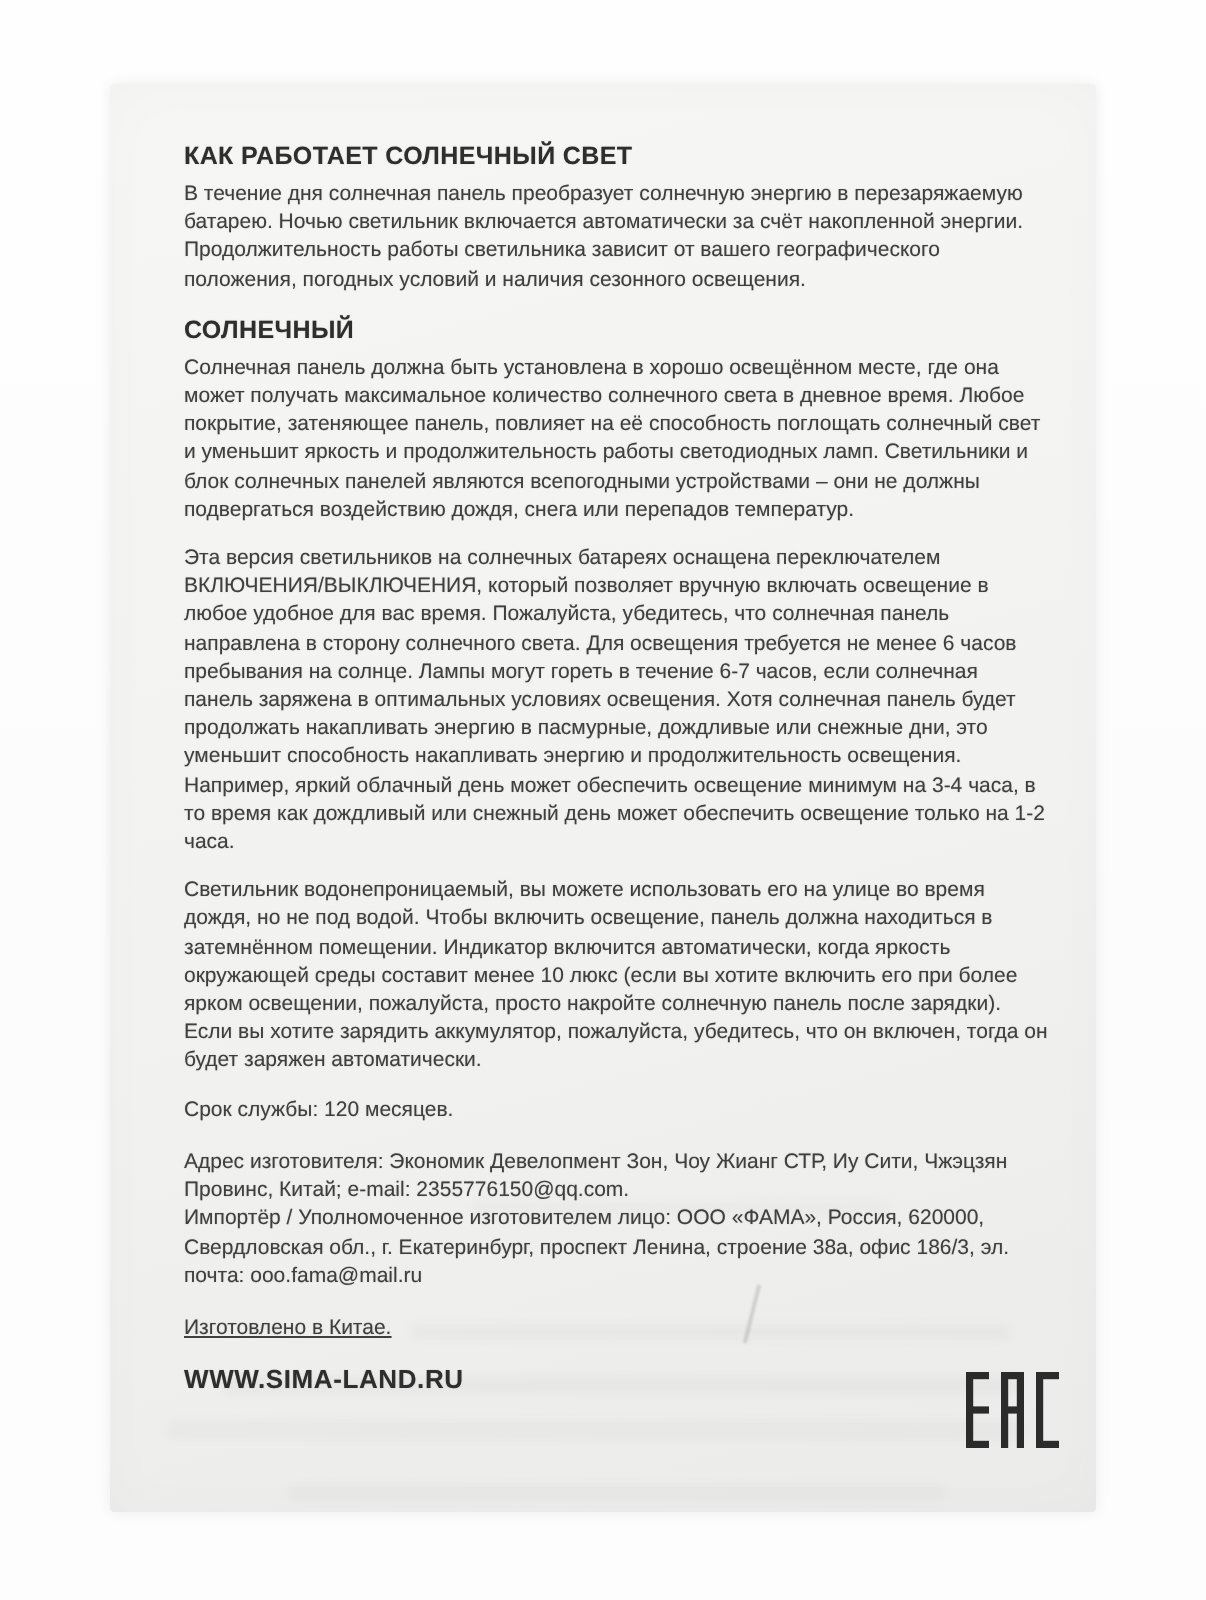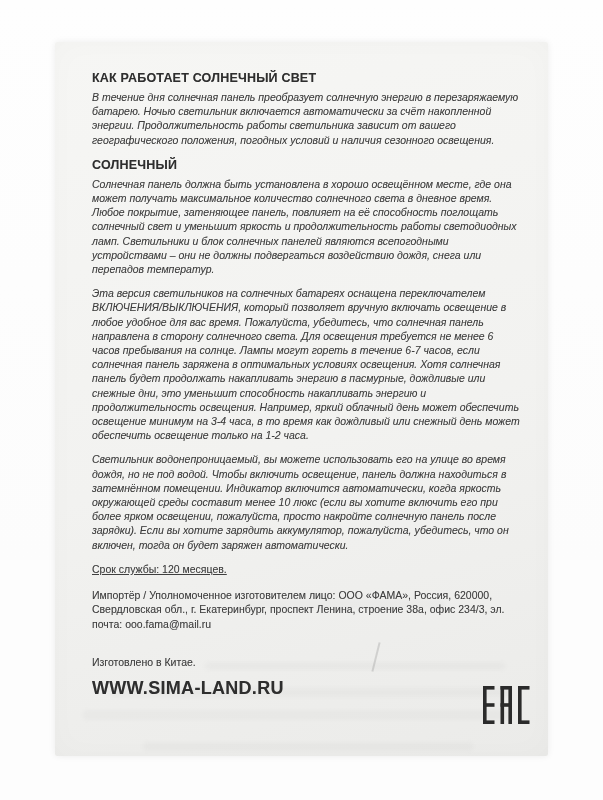--- a/index.html
+++ b/index.html
@@ -32,27 +32,27 @@
     z-index: 2;
   }
   h2.sec-heading {
     font-size: 12.5px;
     line-height: 16px;
     font-weight: bold;
     color: #2e2e2e;
     letter-spacing: 0.2px;
     margin: 2px 0 4px 0;
   }
-  p.body-par { margin: 0 0 10px 0; font-style: italic; }
+  p.body-par { margin: 0 0 10px 0; }
   .sec { margin-bottom: 6px; }
-  .lifespan { margin: 4px 0 12px 0; text-decoration: underline; }
+  .lifespan { margin: 4px 0 12px 0; }
   .mfr-block p { margin: 0; }
-  .made-in { margin: 24px 0 12px 0; }
+  .made-in { margin: 12px 0 12px 0; text-decoration: underline; }
   .website {
-    font-size: 18px;
+    font-size: 13px;
     font-weight: bold;
     letter-spacing: 0.3px;
     color: #2e2e2e;
     margin-top: 2px;
   }
   .eac {
     position: absolute;
     left: 428px; top: 643px;
     width: 48px; height: 40px;
     z-index: 3;
@@ -111,21 +111,22 @@
         <p class="body-par">Эта версия светильников на солнечных батареях оснащена переключателем ВКЛЮЧЕНИЯ/ВЫКЛЮЧЕНИЯ, который позволяет вручную включать освещение в любое удобное для вас время. Пожалуйста, убедитесь, что солнечная панель направлена в сторону солнечного света. Для освещения требуется не менее 6 часов пребывания на солнце. Лампы могут гореть в течение 6-7 часов, если солнечная панель заряжена в оптимальных условиях освещения. Хотя солнечная панель будет продолжать накапливать энергию в пасмурные, дождливые или снежные дни, это уменьшит способность накапливать энергию и продолжительность освещения. Например, яркий облачный день может обеспечить освещение минимум на 3-4 часа, в то время как дождливый или снежный день может обеспечить освещение только на 1-2 часа.</p>
       </div>
 
       <div class="sec">
         <p class="body-par">Светильник водонепроницаемый, вы можете использовать его на улице во время дождя, но не под водой. Чтобы включить освещение, панель должна находиться в затемнённом помещении. Индикатор включится автоматически, когда яркость окружающей среды составит менее 10 люкс (если вы хотите включить его при более ярком освещении, пожалуйста, просто накройте солнечную панель после зарядки). Если вы хотите зарядить аккумулятор, пожалуйста, убедитесь, что он включен, тогда он будет заряжен автоматически.</p>
       </div>
 
       <p class="lifespan">Срок службы: 120 месяцев.</p>
 
       <div class="mfr-block">
-        <p>Импортёр / Уполномоченное изготовителем лицо: ООО «ФАМА», Россия, 620000, Свердловская обл., г. Екатеринбург, проспект Ленина, строение 38а, офис 234/3, эл. почта: ooo.fama@mail.ru</p>
+        <p>Адрес изготовителя: Экономик Девелопмент Зон, Чоу Жианг СТР, Иу Сити, Чжэцзян Провинс, Китай; e-mail: 2355776150@qq.com.</p>
+        <p>Импортёр / Уполномоченное изготовителем лицо: ООО «ФАМА», Россия, 620000, Свердловская обл., г. Екатеринбург, проспект Ленина, строение 38а, офис 186/3, эл. почта: ooo.fama@mail.ru</p>
       </div>
 
       <p class="made-in">Изготовлено в Китае.</p>
 
       <div class="website">WWW.SIMA-LAND.RU</div>
 
     </div>
 
     <div class="eac">
       <span class="sr-only">EAC</span>

